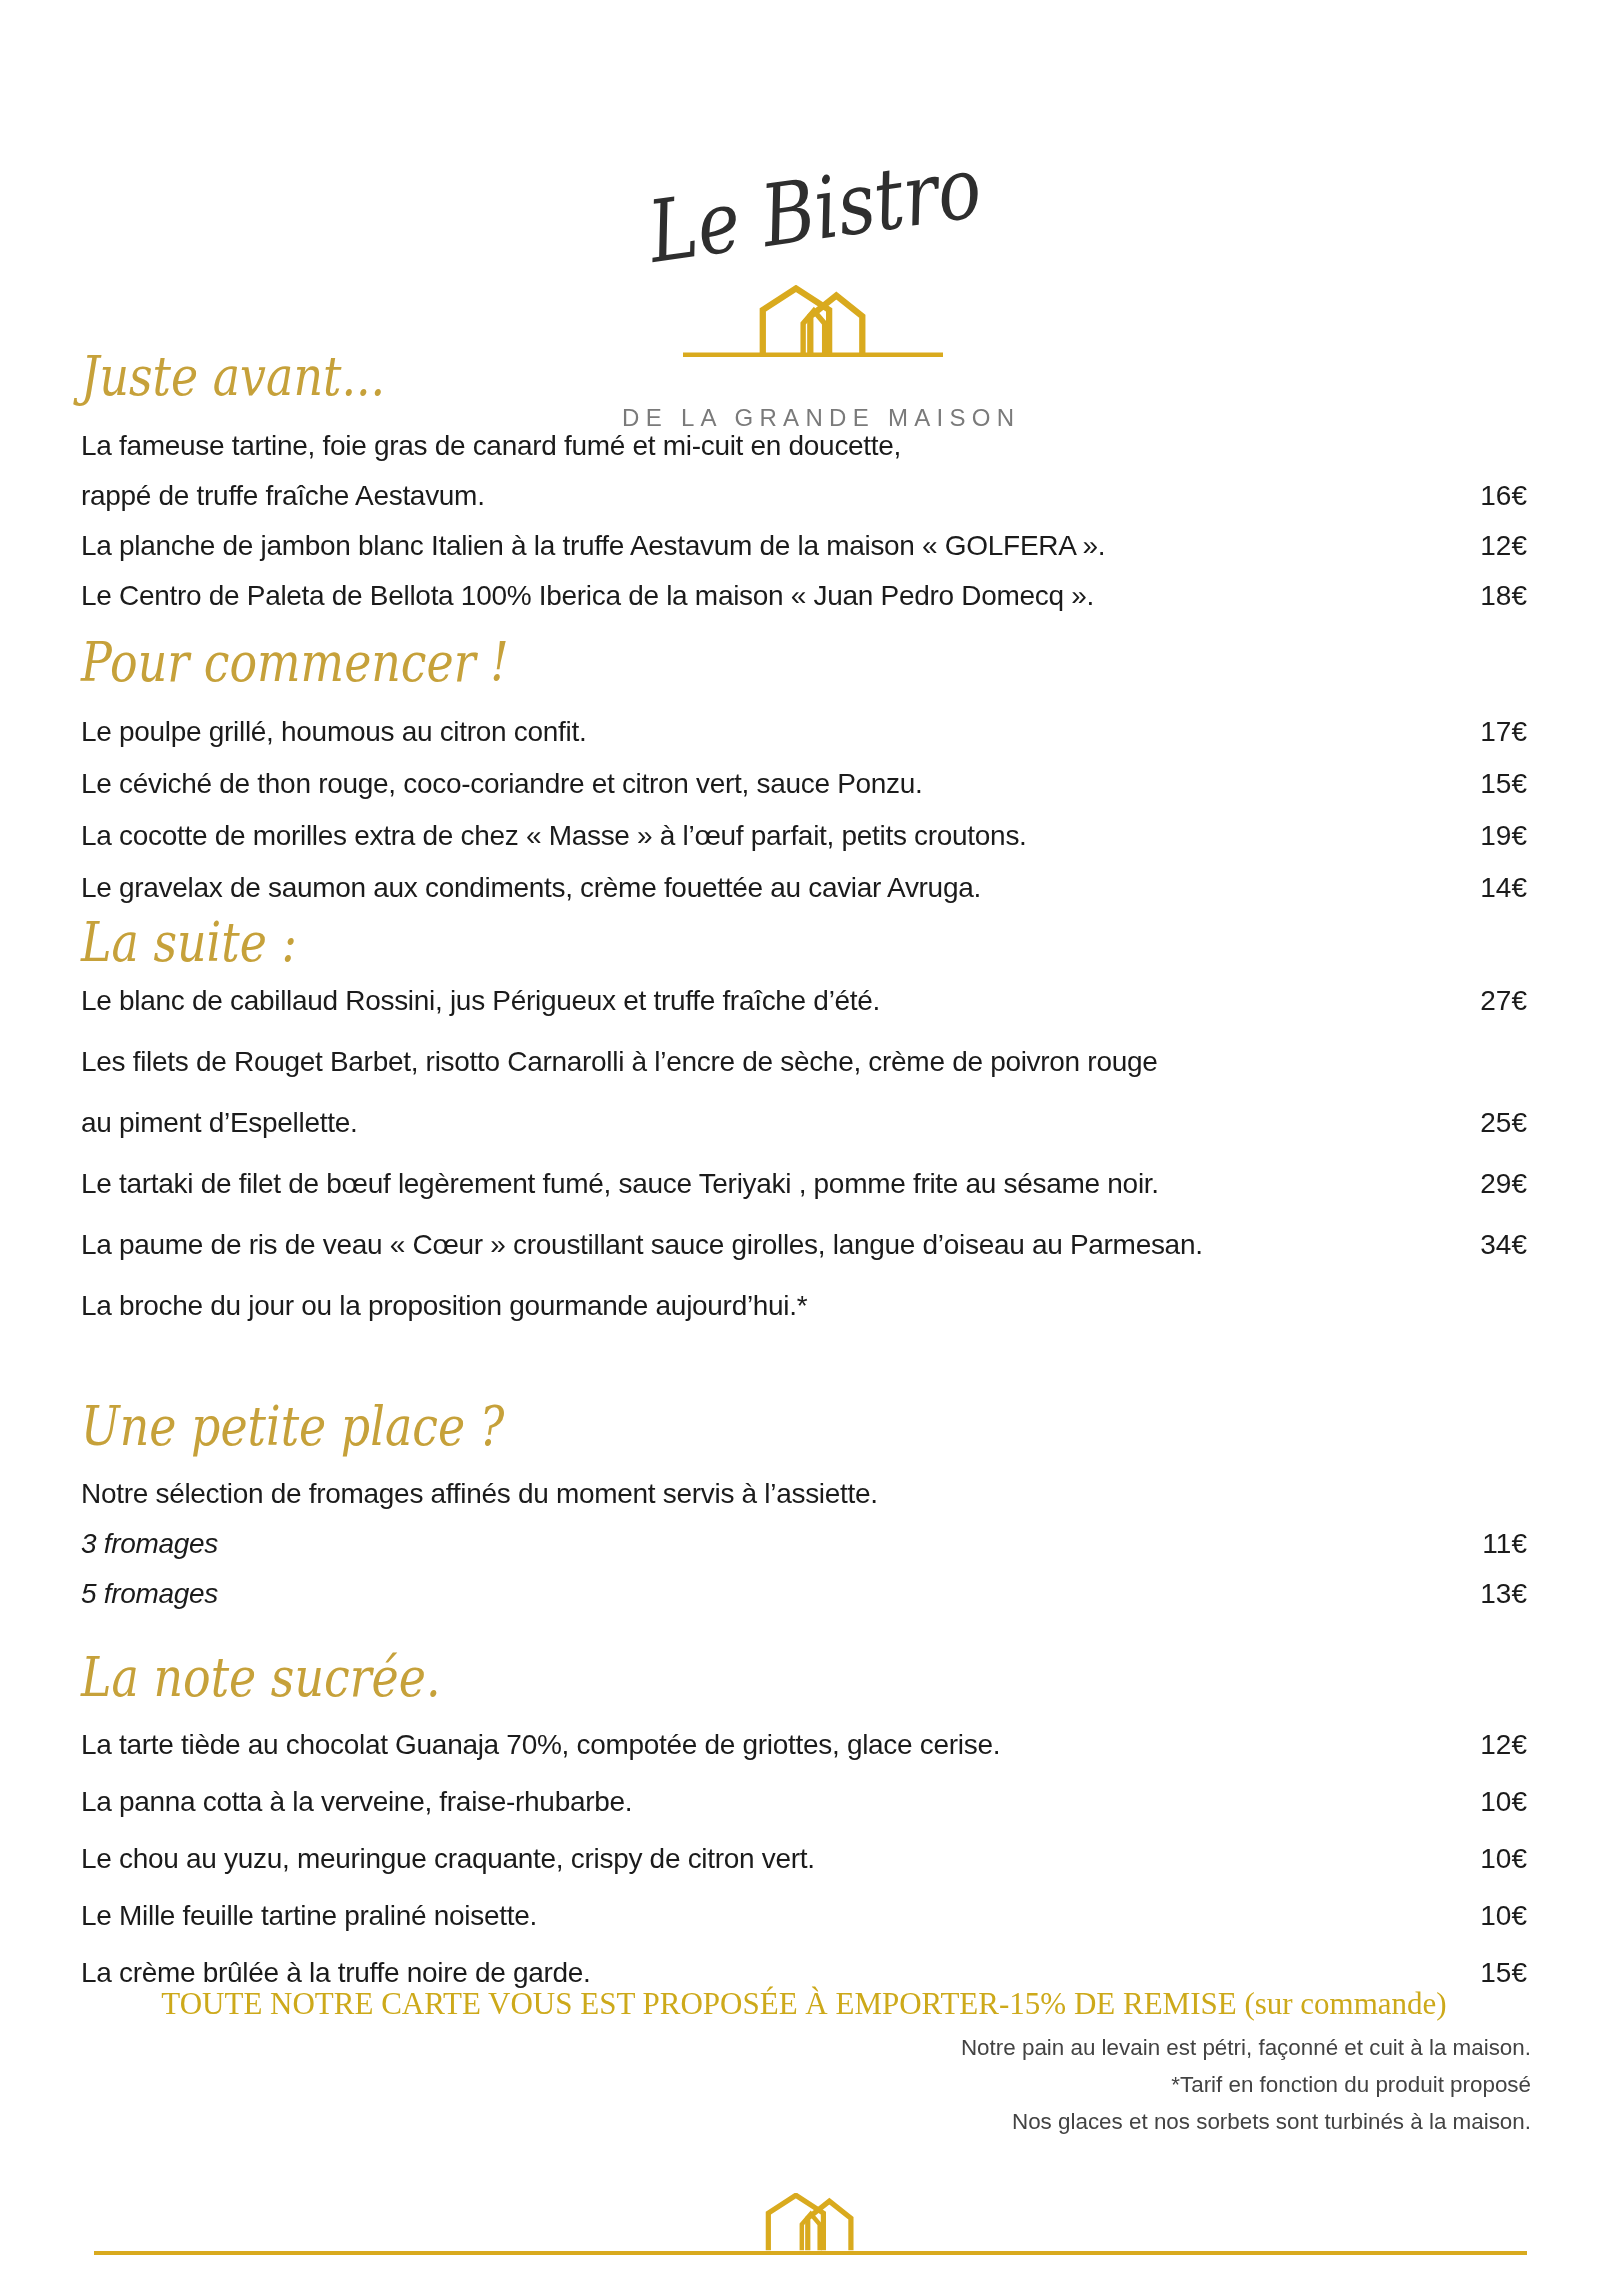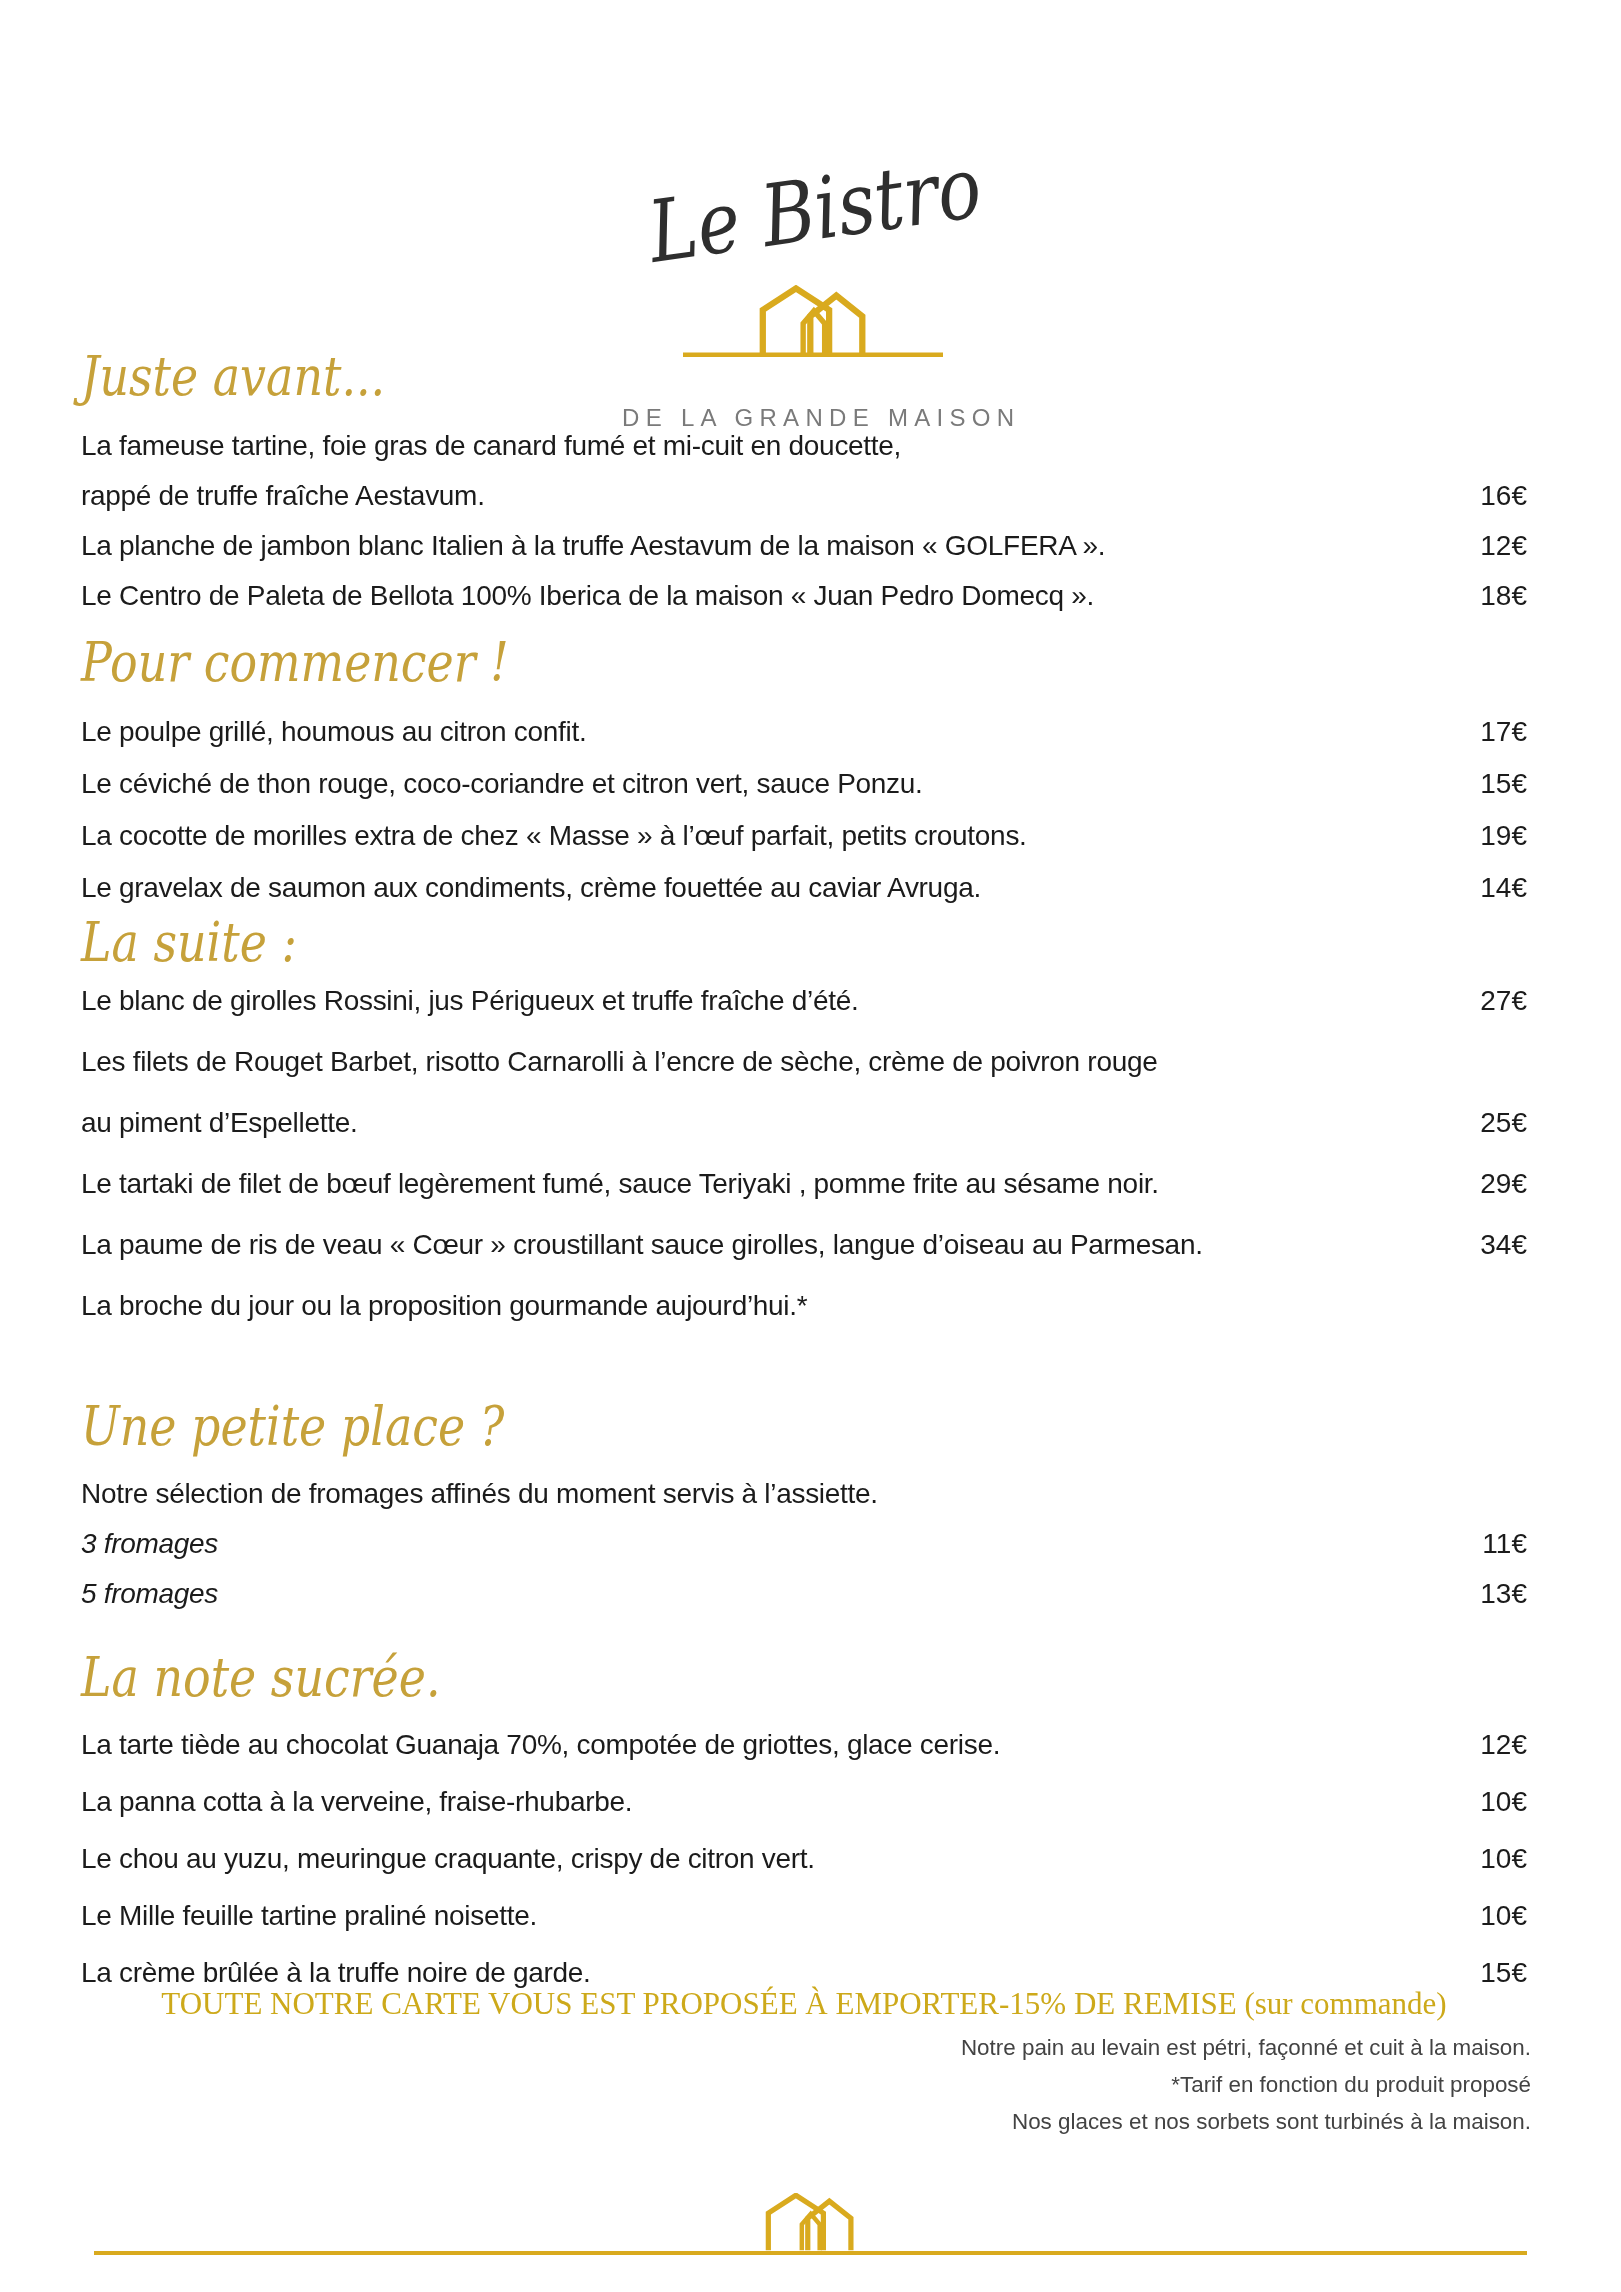--- a/index.html
+++ b/index.html
@@ -140,21 +140,21 @@
           <span class="item-price">19€</span>
         </div>
         <div class="row">
           <span class="item-text">Le gravelax de saumon aux condiments, crème fouettée au caviar Avruga.</span>
           <span class="item-price">14€</span>
         </div>
       </section>
       <section class="section sec2">
         <h2 class="heading">La suite :</h2>
         <div class="row">
-          <span class="item-text">Le blanc de girolles Rossini, jus Périgueux et truffe fraîche d’été.</span>
+          <span class="item-text">Le blanc de cabillaud Rossini, jus Périgueux et truffe fraîche d’été.</span>
           <span class="item-price">27€</span>
         </div>
         <div class="row">
           <span class="item-text">Les filets de Rouget Barbet, risotto Carnarolli à l’encre de sèche, crème de poivron rouge</span>
         </div>
         <div class="row">
           <span class="item-text">au piment d’Espellette.</span>
           <span class="item-price">25€</span>
         </div>
         <div class="row">

